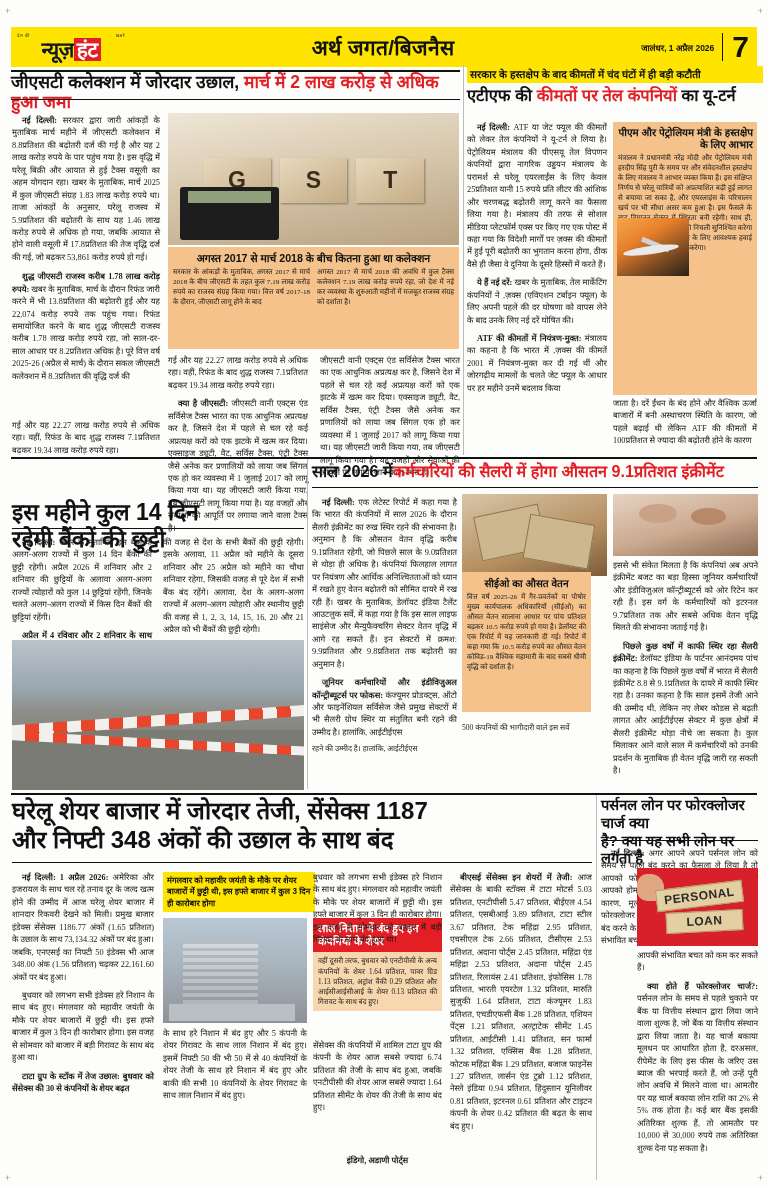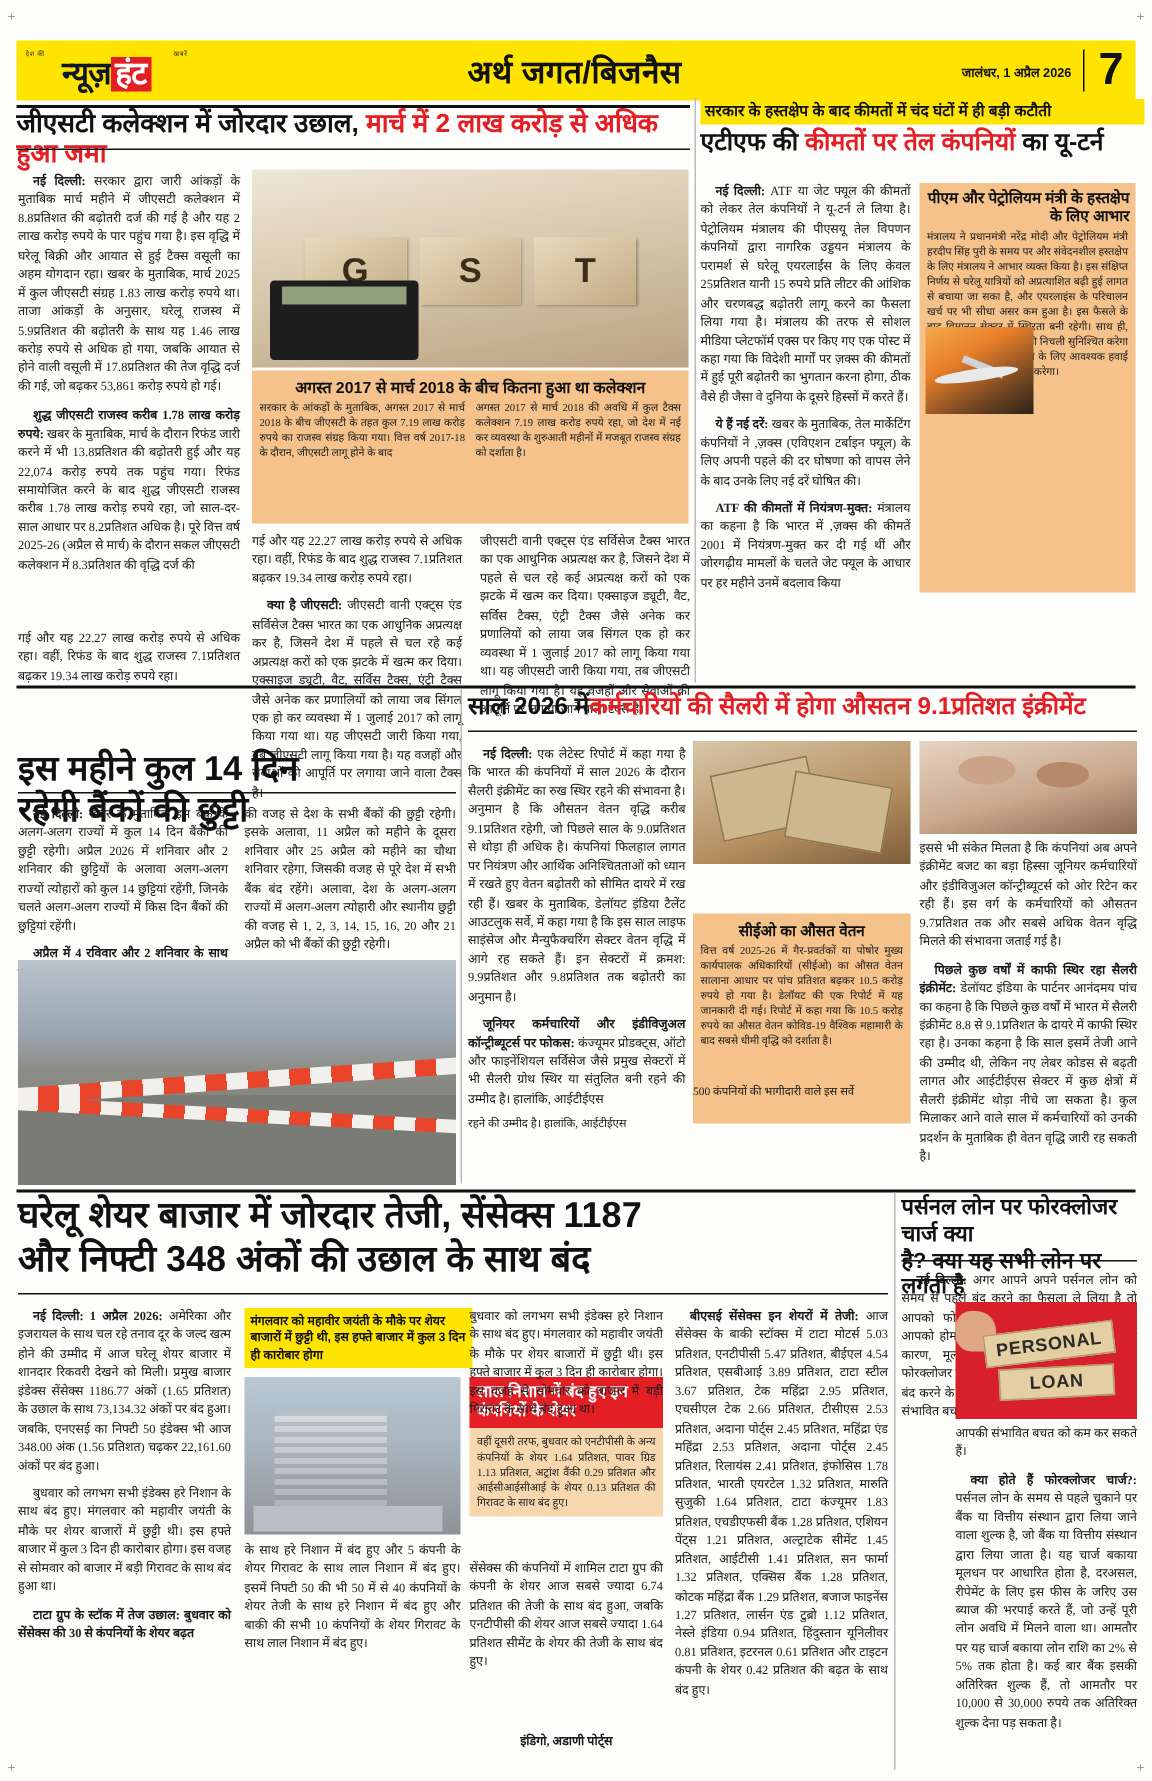--- a/index.html
+++ b/index.html
@@ -192,20 +192,23 @@
   </div>
 
   <div class="tint" style="position:absolute;left:613px;top:122px;width:144px;height:273px;">
     <div class="boxhl" style="font-size:10.2px;text-align:right;padding:5px 4px 3px;line-height:1.2;">पीएम और पेट्रोलियम मंत्री के हस्तक्षेप के लिए आभार</div>
     <div class="photo ph-plane" style="left:4px;top:96px;width:72px;height:58px;">
       <div class="wing"></div>
         <div class="body2"></div>
     </div>
     <div class="body" style="font-size:7.1px;line-height:1.4;padding:0 5px;text-align:justify;">मंत्रालय ने प्रधानमंत्री नरेंद्र मोदी और पेट्रोलियम मंत्री हरदीप सिंह पुरी के समय पर और संवेदनशील हस्तक्षेप के लिए मंत्रालय ने आभार व्यक्त किया है। इस संक्षिप्त निर्णय से घरेलू यात्रियों को अप्रत्याशित बढ़ी हुई लागत से बचाया जा सका है, और एयरलाइंस के परिचालन खर्च पर भी सीधा असर कम हुआ है। इस फैसले के बाद विमानन सेक्टर में स्थिरता बनी रहेगी। साथ ही, इस फैसले से मार्च सेट्अप की निचली सुनिश्चित करेगा और व्यापार पर लॉजिस्टिक्स के लिए आवश्यक हवाई संचालन बनाए रखने में मदद करेगा।</div>
   </div>
+  <div class="col body" style="left:613px;top:398px;width:144px;">
+    <p style="margin:0;">जाता है। दरें ईंधन के बंद होने और वैश्विक ऊर्जा बाजारों में बनी अस्थाचरण स्थिति के कारण, जो पहले बढ़ाई थी लेकिन ATF की कीमतों में 100प्रतिशत से ज्यादा की बढ़ोतरी होने के कारण</p>
+  </div>
 
   <div class="rule" style="left:11px;top:457px;width:746px;height:2px;"></div>
 
   <div class="col hl" style="left:12px;top:463px;width:292px;font-size:23px;line-height:1.18;margin-top:36px;">
     <div>इस महीने कुल 14 दिन</div>
     <div>रहेगी बैंकों की छुट्टी</div>
   </div>
   <div class="rule" style="left:12px;top:528px;width:292px;height:1.2px;"></div>
 
   <div class="col body" style="left:12px;top:537px;width:140px;">
@@ -244,34 +247,34 @@
       <span>कंज्यूमर प्रोडक्ट्स, ऑटो और फाइनेंशियल सर्विसेज जैसे प्रमुख सेक्टरों में भी सैलरी ग्रोथ स्थिर या संतुलित बनी रहने की उम्मीद है। हालांकि, आईटीईएस</span>
     </p>
     <p style="margin:4px 0 0;font-size:7.6px;">रहने की उम्मीद है। हालांकि, आईटीईएस</p>
   </div>
 
   <div class="photo ph-money" style="left:462px;top:494px;width:145px;height:82px;">
     <div class="bill" style="left:10%;top:20%;width:44%;height:52%;"></div>
     <div class="bill" style="left:44%;top:30%;width:44%;height:52%;transform:rotate(10deg);"></div>
   </div>
 
-  <div class="tint" style="position:absolute;left:462px;top:609px;width:145px;height:140px;">
+  <div class="tint" style="position:absolute;left:462px;top:572px;width:129px;height:140px;">
     <div class="boxhl" style="font-size:10.2px;text-align:center;padding:4px 3px 2px;">सीईओ का औसत वेतन</div>
     <div class="body" style="font-size:7.1px;line-height:1.42;padding:0 5px;">वित्त वर्ष 2025-26 में गैर-प्रवर्तकों या पोषोर मुख्य कार्यपालक अधिकारियों (सीईओ) का औसत वेतन सालाना आधार पर पांच प्रतिशत बढ़कर 10.5 करोड़ रुपये हो गया है। डेलॉयट की एक रिपोर्ट में यह जानकारी दी गई। रिपोर्ट में कहा गया कि 10.5 करोड़ रुपये का औसत वेतन कोविड-19 वैश्विक महामारी के बाद सबसे धीमी वृद्धि को दर्शाता है।</div>
   </div>
   <div class="col body" style="left:462px;top:722px;width:145px;font-size:7.6px;">
     <p style="margin:0;">500 कंपनियों की भागीदारी वाले इस सर्वे</p>
   </div>
 
   <div class="photo ph-people" style="left:613px;top:494px;width:145px;height:62px;">
     <div class="h1"></div>
       <div class="h2"></div>
   </div>
   <div class="col body" style="left:613px;top:560px;width:145px;">
-    <p style="margin:0;">इससे भी संकेत मिलता है कि कंपनियां अब अपने इंक्रीमेंट बजट का बड़ा हिस्सा जूनियर कर्मचारियों और इंडीविजुअल कॉन्ट्रीब्यूटर्स को ओर रिटेन कर रही हैं। इस वर्ग के कर्मचारियों को औसतन 9.7प्रतिशत तक और सबसे अधिक वेतन वृद्धि मिलते की संभावना जताई गई है।</p>
+    <p style="margin:0;">इससे भी संकेत मिलता है कि कंपनियां अब अपने इंक्रीमेंट बजट का बड़ा हिस्सा जूनियर कर्मचारियों और इंडीविजुअल कॉन्ट्रीब्यूटर्स को ओर रिटेन कर रही हैं। इस वर्ग के कर्मचारियों को इटरनल 9.7प्रतिशत तक और सबसे अधिक वेतन वृद्धि मिलते की संभावना जताई गई है।</p>
     <p style="margin:6px 0 0;text-indent:10px;">
       <b class="dl">पिछले कुछ वर्षों में काफी स्थिर रहा सैलरी इंक्रीमेंट:</b>
       <span>डेलॉयट इंडिया के पार्टनर आनंदमय पांच का कहना है कि पिछले कुछ वर्षों में भारत में सैलरी इंक्रीमेंट 8.8 से 9.1प्रतिशत के दायरे में काफी स्थिर रहा है। उनका कहना है कि साल इसमें तेजी आने की उम्मीद थी, लेकिन नए लेबर कोडस से बढ़ती लागत और आईटीईएस सेक्टर में कुछ क्षेत्रों में सैलरी इंक्रीमेंट थोड़ा नीचे जा सकता है। कुल मिलाकर आने वाले साल में कर्मचारियों को उनकी प्रदर्शन के मुताबिक ही वेतन वृद्धि जारी रह सकती है।</span>
     </p>
   </div>
 
   <div class="rule" style="left:11px;top:793px;width:746px;height:2px;"></div>
 
   <div class="col hl" style="left:12px;top:797px;width:580px;font-size:24px;line-height:1.2;">
     <div>घरेलू शेयर बाजार में जोरदार तेजी, सेंसेक्स 1187</div>

